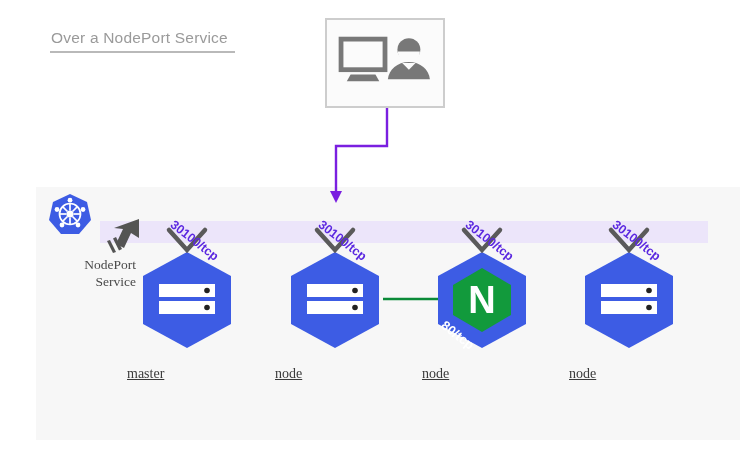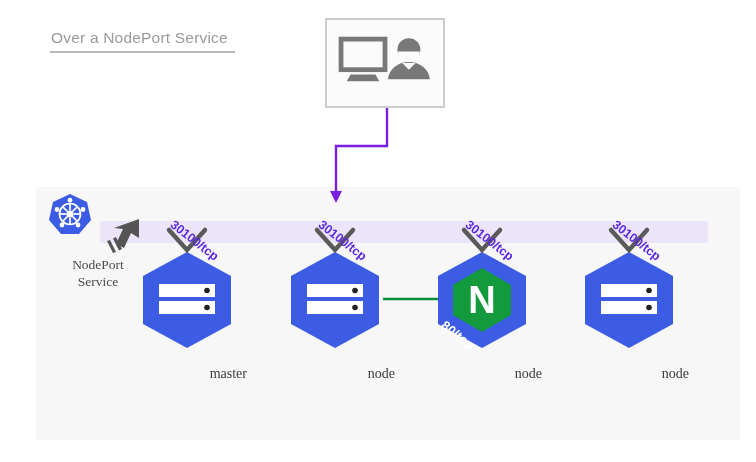--- a/index.html
+++ b/index.html
@@ -93,32 +93,33 @@
   
   .k8s-label {
     position: absolute;
     left: 60px;
     top: 256px;
     width: 76px;
     font-family: "Liberation Serif", serif;
     font-size: 13.5px;
     line-height: 17px;
     color: #4a4a4a;
-    text-align: center;
+    text-align: right;
   }
 
   
   .node-caption {
     position: absolute;
     top: 366px;
     width: 120px;
-    text-align: right;
+    text-align: left;
     font-family: "Liberation Serif", serif;
     font-size: 14px;
     color: #3a3a3a;
+    text-decoration: underline;
   }
 
   
   .port-label {
     position: absolute;
     font-family: "Liberation Sans", sans-serif;
     font-size: 12.5px;
     font-weight: 700;
     color: #5b28e0;
     white-space: nowrap;

